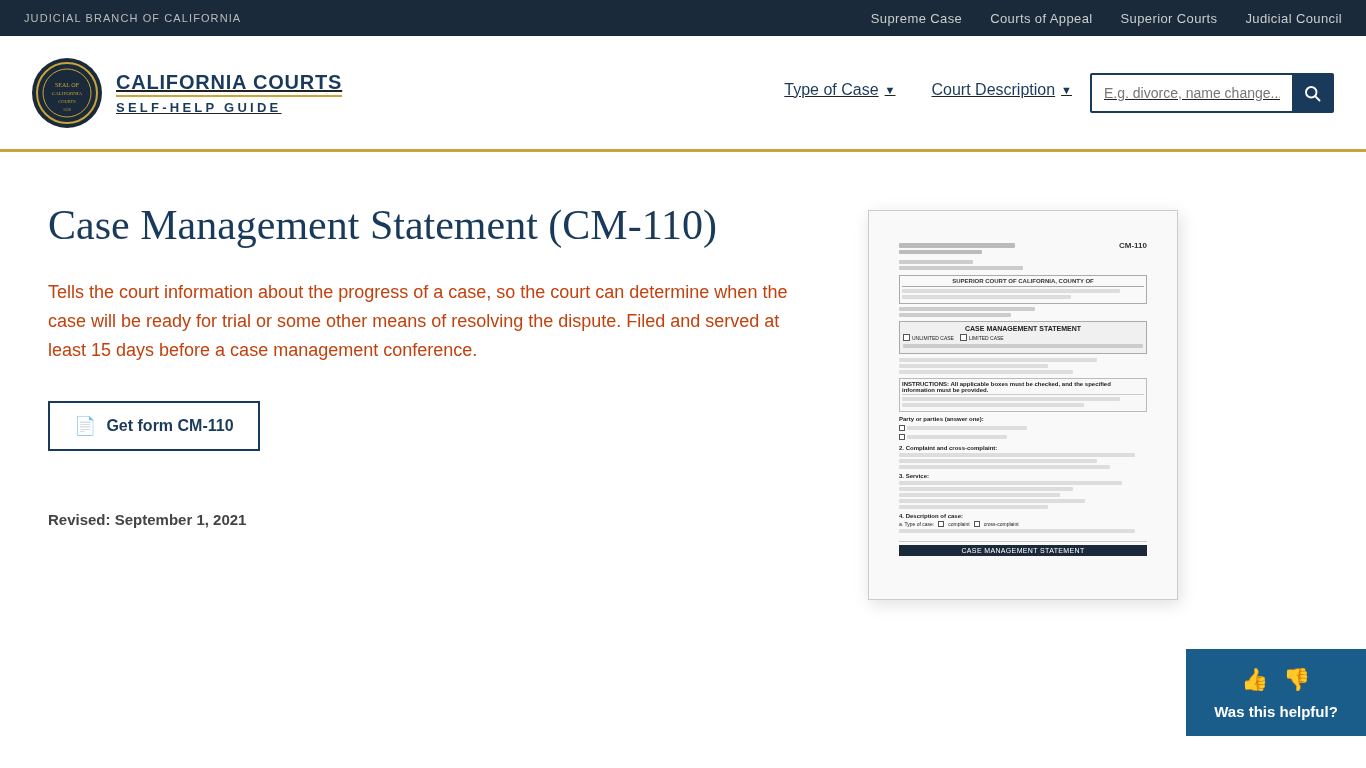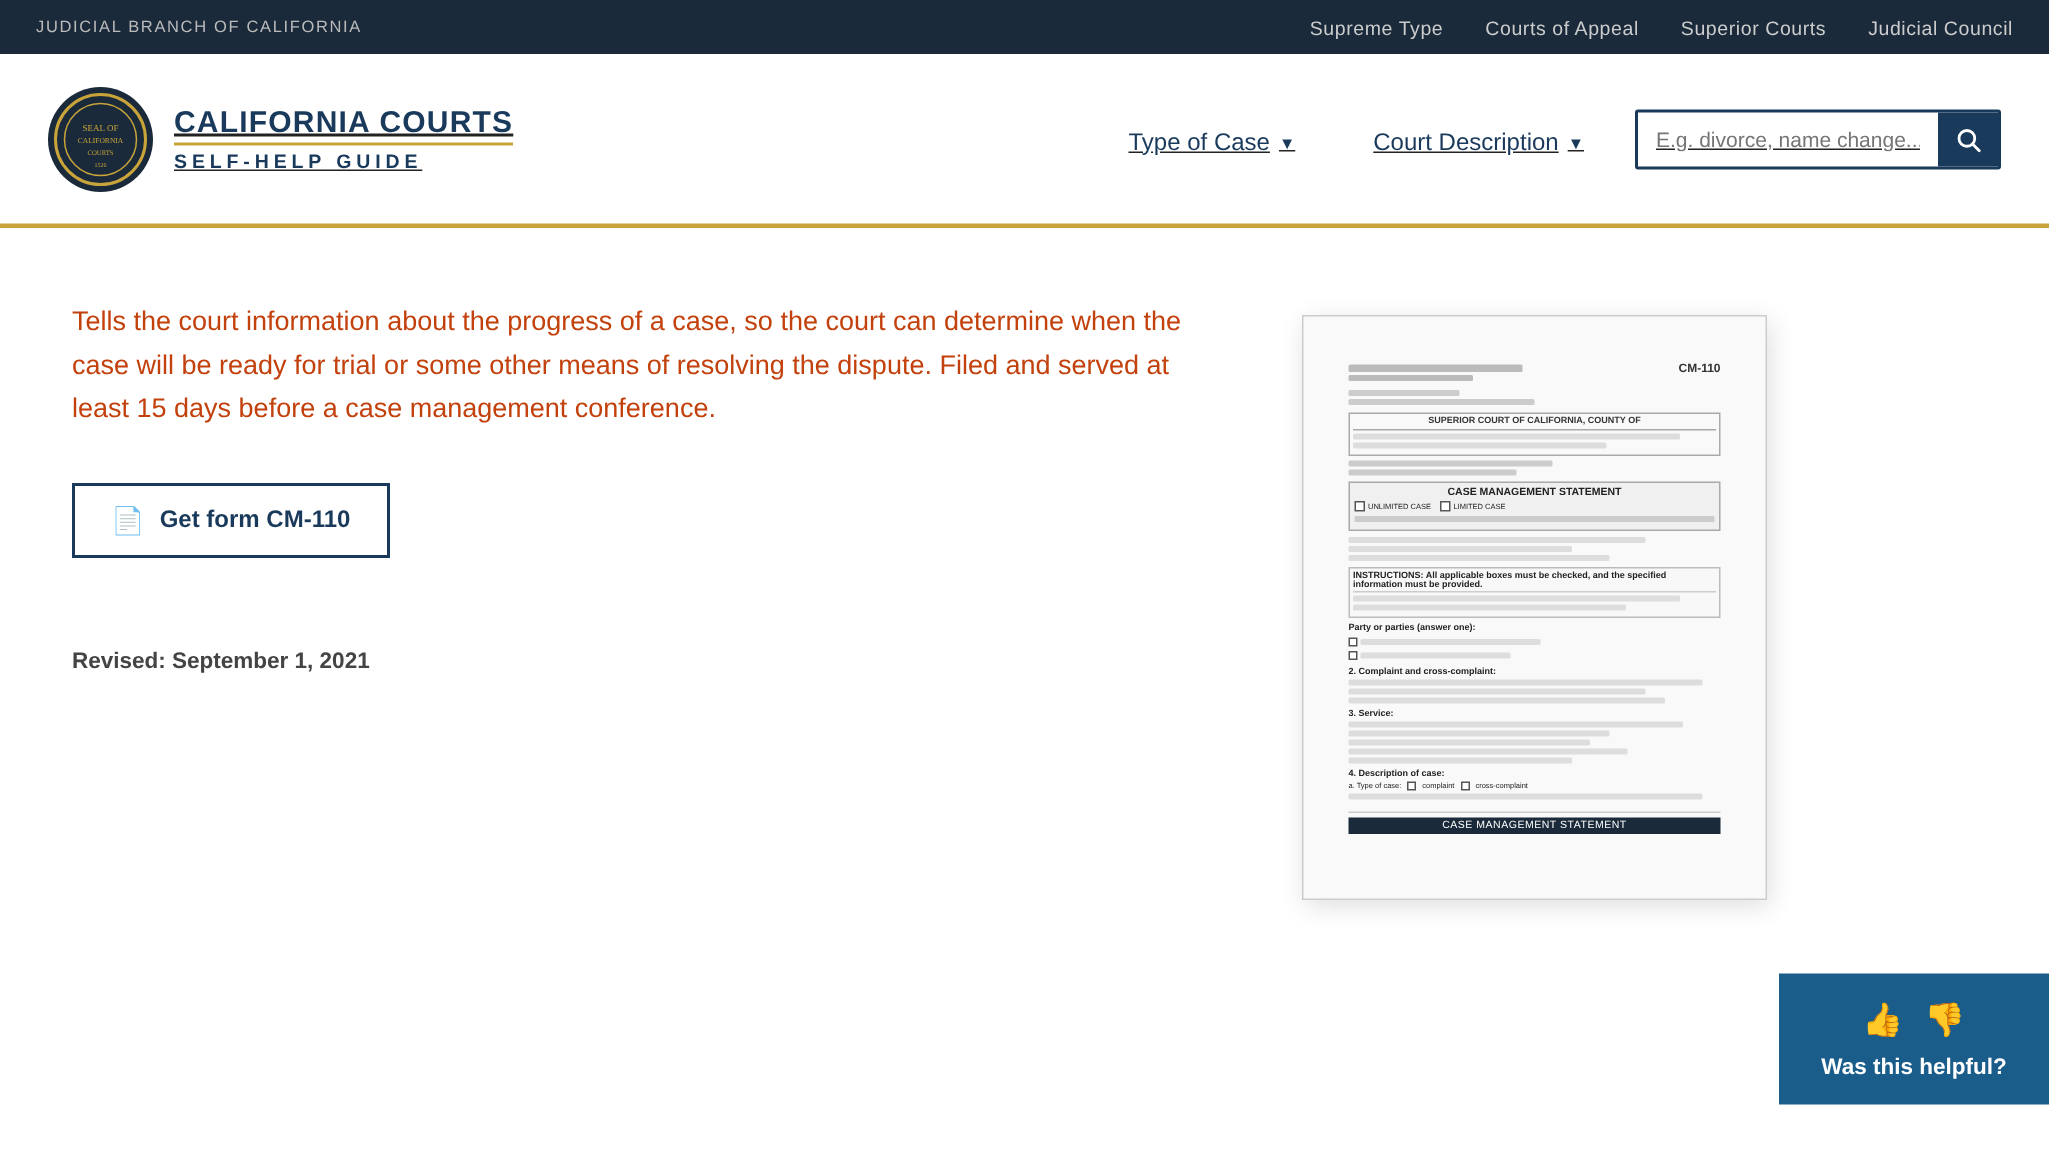--- a/index.html
+++ b/index.html
@@ -69,22 +69,22 @@
       letter-spacing: 0.25em;
       text-transform: uppercase;
       margin-top: 2px;
       border-top: 2px solid #c8a43a;
       padding-top: 3px;
     }
 
     
     #header-nav {
       display: flex;
-      align-items: flex-end;
-      gap: 16px;
+      align-items: flex-start;
+      gap: 0;
     }
     .header-nav-item {
       display: flex;
       align-items: center;
       gap: 6px;
       padding: 8px 18px;
       font-family: Arial, sans-serif;
       font-size: 16px;
       color: #1a3a5c;
       cursor: pointer;
@@ -252,21 +252,21 @@
     }
     .form-cm110-header .left { flex: 2; }
     .form-cm110-header .right { flex: 1; text-align: right; font-size: 7px; font-family: Arial, sans-serif; color: #333; }
   </style>
 </head>
 <body>
 
 <div id="top-nav">
   <span id="top-nav-brand">JUDICIAL BRANCH OF CALIFORNIA</span>
   <div id="top-nav-links">
-    <a class="top-nav-link">Supreme Type</a>
+    <a class="top-nav-link">Supreme Case</a>
     <a class="top-nav-link">Courts of Appeal</a>
     <a class="top-nav-link">Superior Courts</a>
     <a class="top-nav-link">Judicial Council</a>
   </div>
 </div>
 
 <header id="main-header">
   <div id="logo-area">
     <div id="logo-seal">
 
@@ -303,20 +303,21 @@
           <circle cx="11" cy="11" r="7"></circle>
           <line x1="16.5" y1="16.5" x2="22" y2="22"></line>
         </svg>
       </button>
     </div>
   </div>
 </header>
 
 <div id="main-content">
   <div id="content-left">
+    <h1 id="page-title">Case Management Statement (CM-110)</h1>
     <p id="page-description">Tells the court information about the progress of a case, so the court can determine when the case will be ready for trial or some other means of resolving the dispute. Filed and served at least 15 days before a case management conference.</p>
     <a id="get-form-btn" href="#">
       <span class="doc-icon">📄</span>
       <span>Get form CM-110</span>
     </a>
     <div style="margin-top: 12px; font-weight: bold;">
       <p id="revised-text">Revised: September 1, 2021</p>
     </div>
   </div>
 

